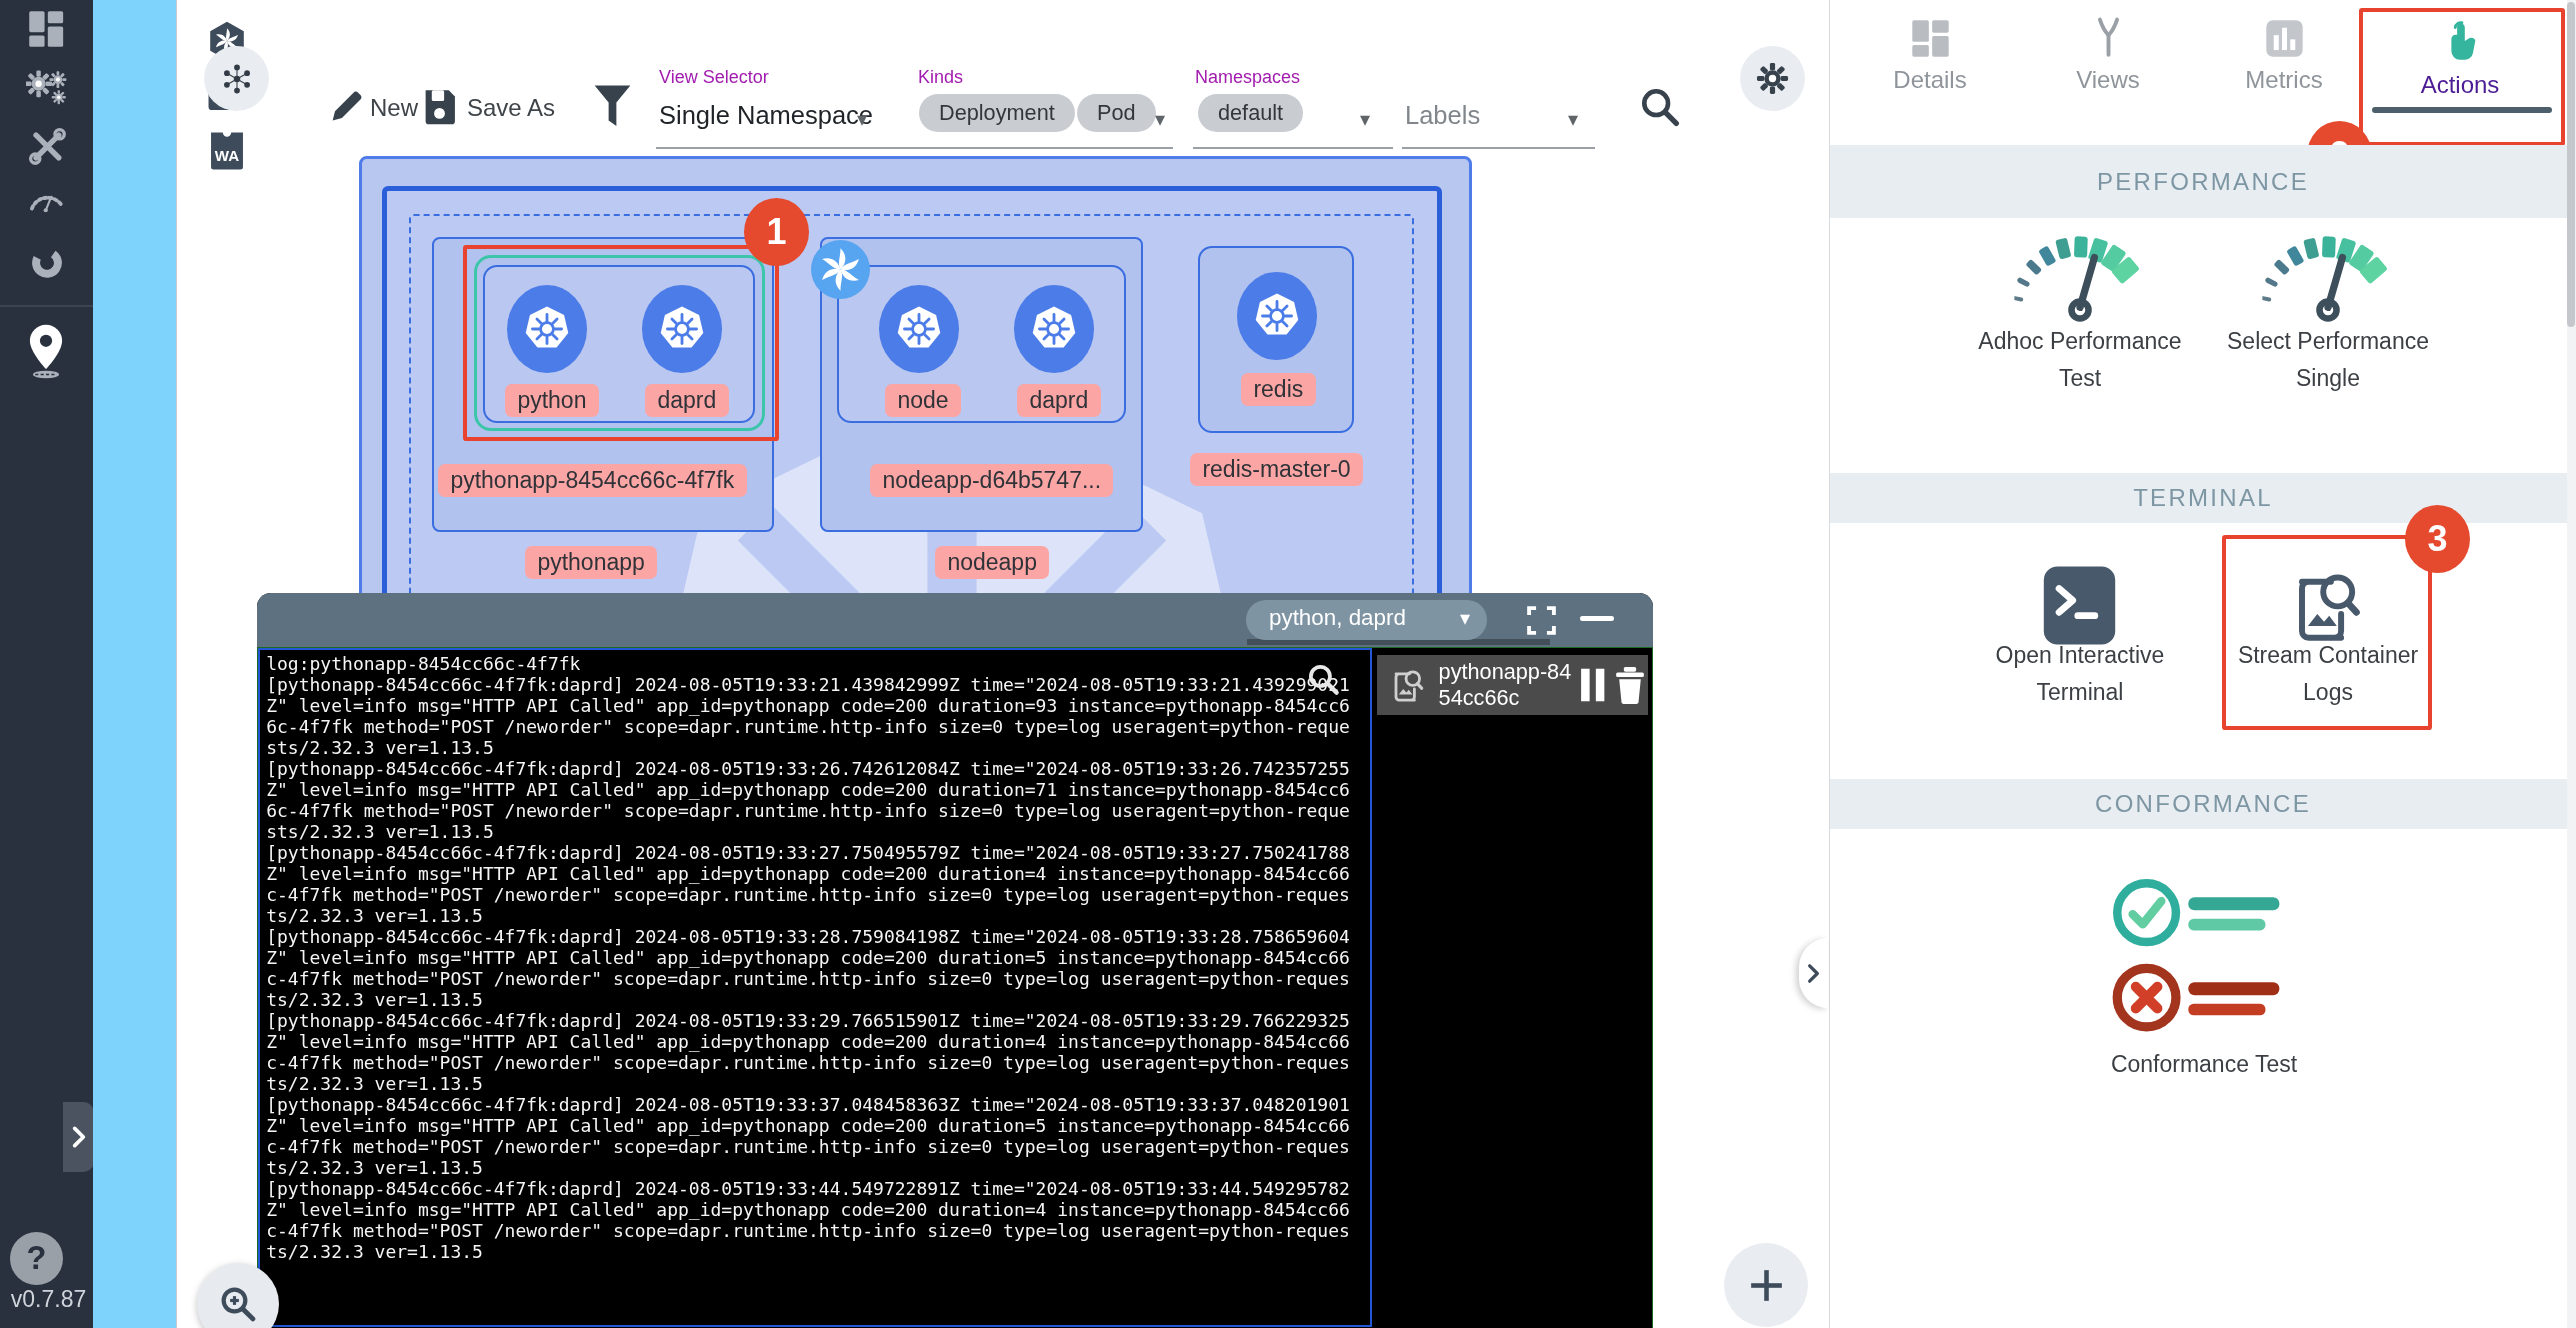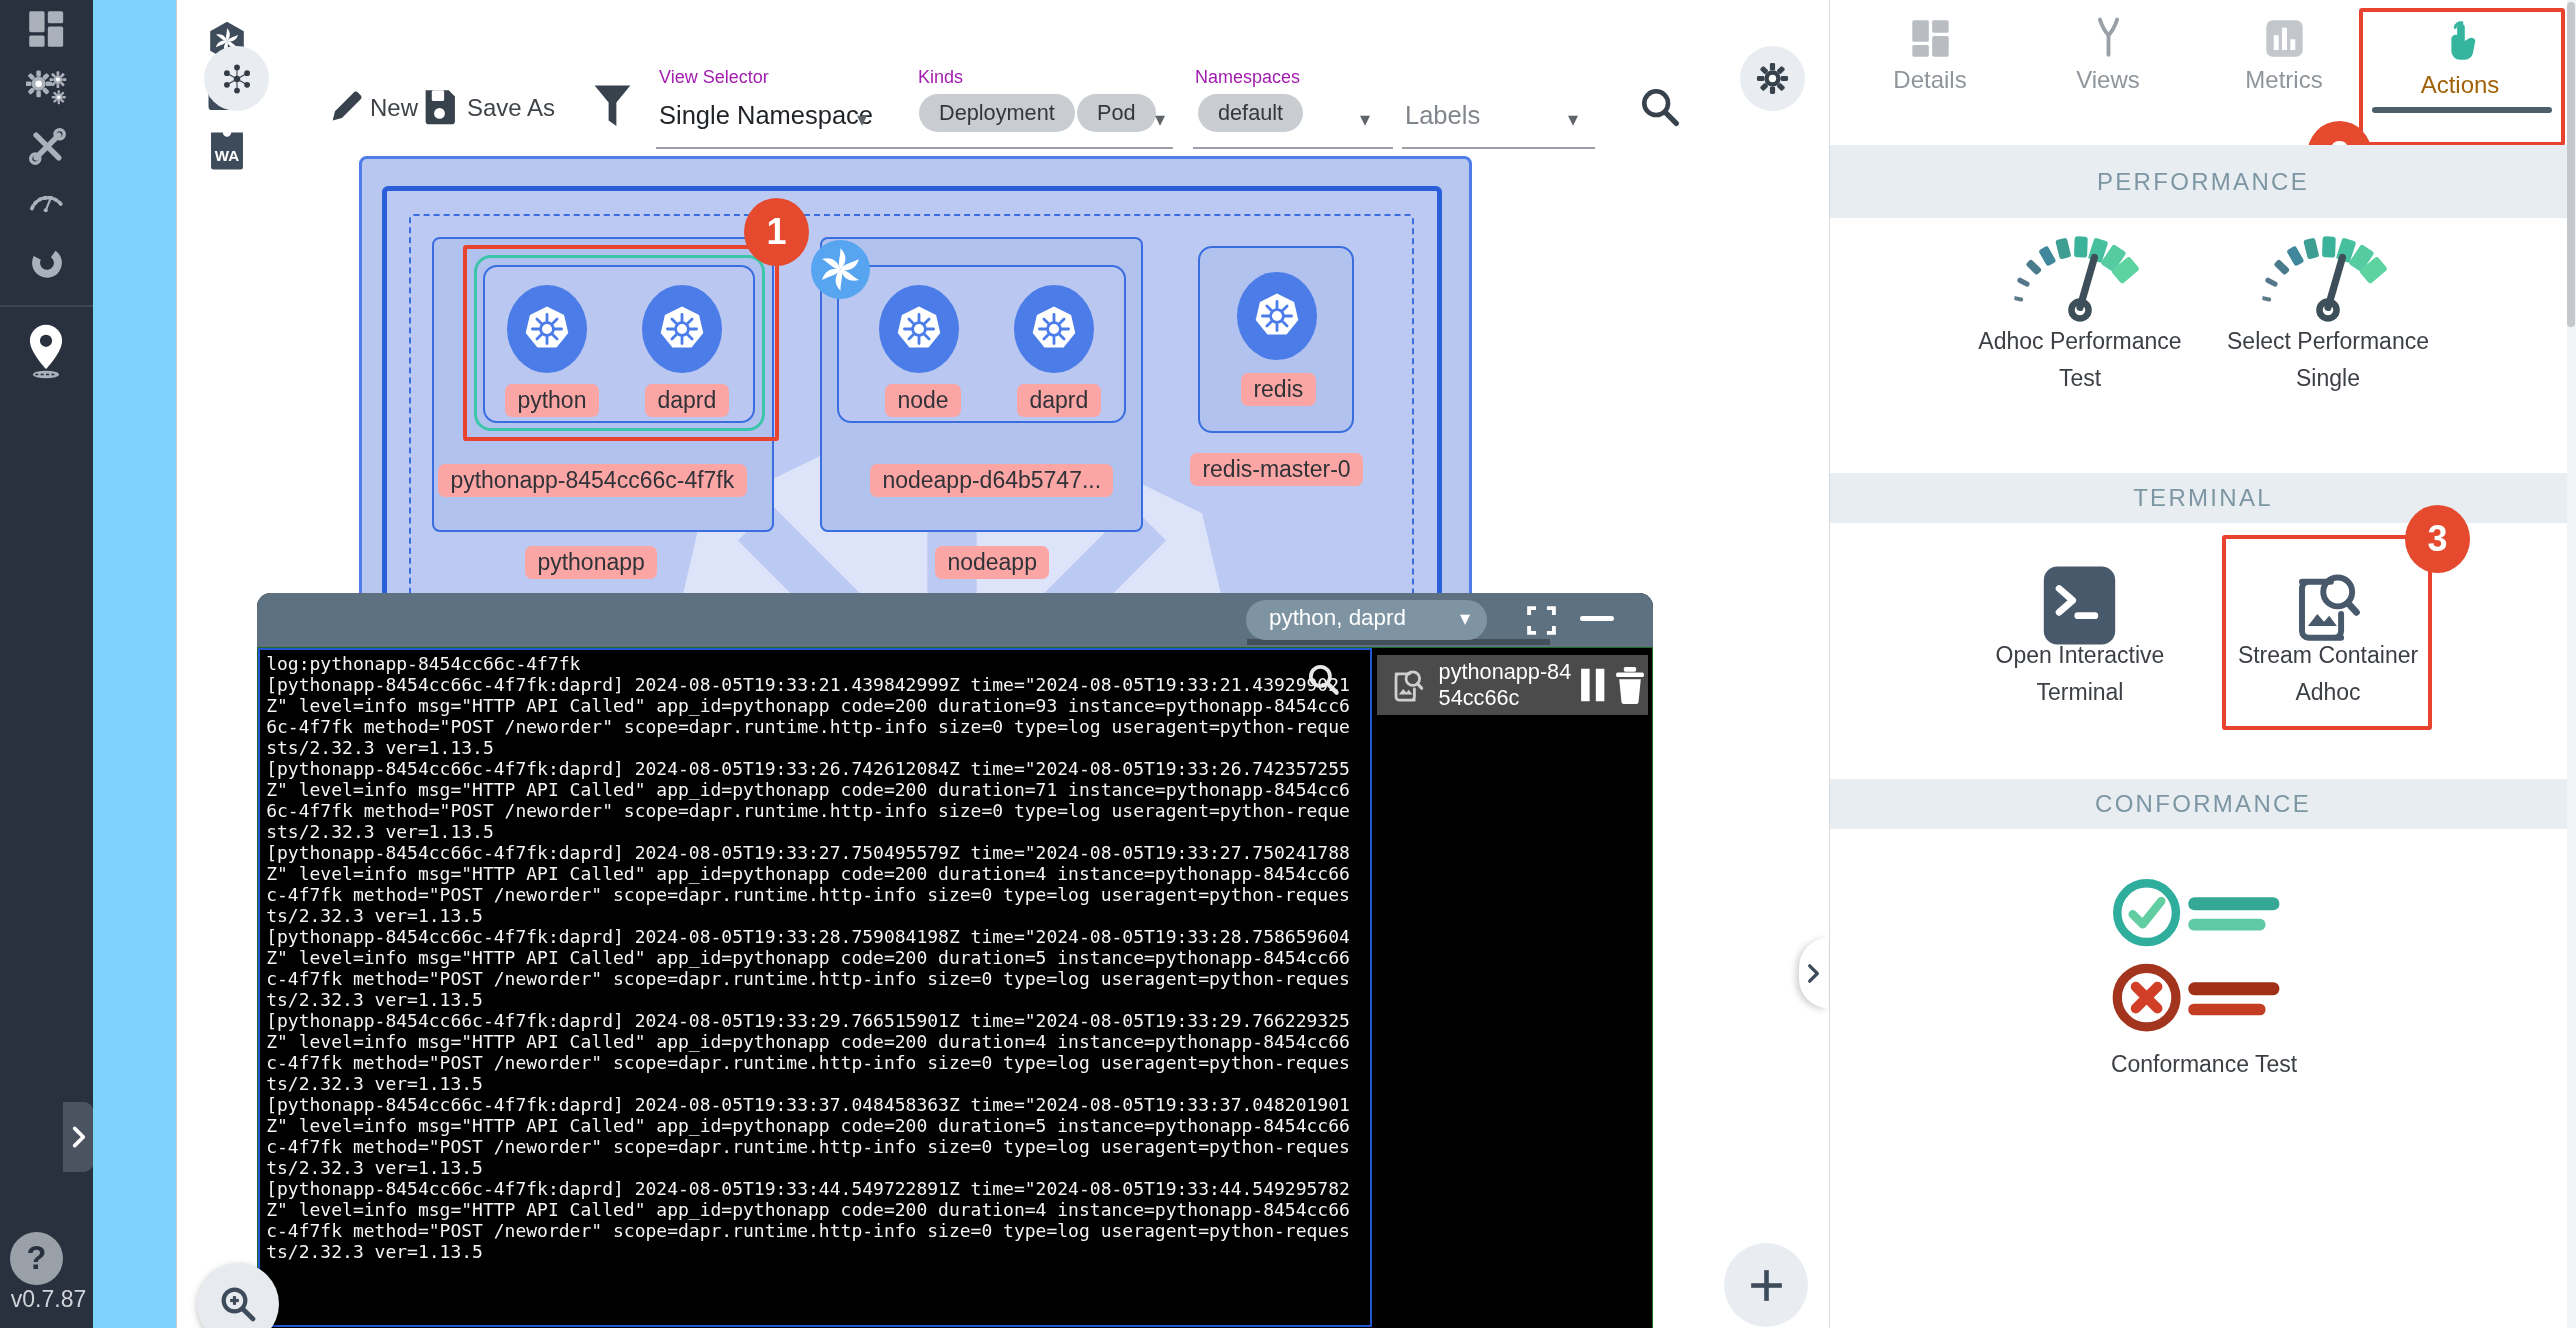--- a/index.html
+++ b/index.html
@@ -59,21 +59,21 @@
   #session-row{left:1377px;top:655px;width:271px;height:60px;background:#4b4b4b;display:flex;align-items:center;}
   #session-row .sess-label{color:#ffffff;font-size:21.7px;line-height:26px;width:139px;margin-left:10.8px;word-break:break-all;}
   #zoom-fab{left:197px;top:1263px;width:82px;height:82px;border-radius:50%;background:#e7ebef;
             box-shadow:0 2.3px 7.7px rgba(0,0,0,.25);display:flex;align-items:center;justify-content:center;}
 
   
   #rpanel{left:1829px;top:0;width:747px;height:1329px;background:#ffffff;border-left:1.5px solid #d8dbde;box-sizing:border-box;}
   .tab{width:176px;height:147px;text-align:center;}
   .tab .ticon{margin:17px auto 6.2px auto;}
   .tab-label{font-size:24px;color:#8f959b;}
-  .tab-label.active{color:#a16207;}
+  .tab-label.active{color:#4c1d95;}
   #tab-underline{left:2372px;top:107px;width:180px;height:6.2px;background:#4c5f6b;border-radius:3.1px;}
   .band{left:1830px;width:746px;background:#e8edf1;display:flex;align-items:center;justify-content:center;}
   .band span{color:#7d96a4;font-size:24px;letter-spacing:2.3px;}
   .item-label{font-size:23px;color:#3c4045;text-align:center;width:248px;}
   #collapse-tab{left:1799px;top:938px;width:29px;height:70px;background:#ffffff;border-radius:35px 0 0 35px;
                 box-shadow:-3.1px 1.5px 6.2px rgba(0,0,0,.18);display:flex;align-items:center;justify-content:center;}
   #plus-fab{left:1724px;top:1243px;width:84px;height:84px;border-radius:50%;background:#e9edf1;
             display:flex;align-items:center;justify-content:center;}
   #scrollbar{left:2567px;top:0;width:9.3px;height:1329px;background:#f1f3f4;}
   #scroll-thumb{left:2567px;top:1.5px;width:7.7px;height:325px;background:#c4c8cc;border-radius:4.6px;}
@@ -490,21 +490,21 @@
     <rect x="8" y="4" width="84" height="92" rx="16" fill="#47596b"></rect>
     <path d="M26 30 l16 14 -16 14" fill="none" stroke="#ffffff" stroke-width="8" stroke-linecap="round" stroke-linejoin="round"></path>
     <line x1="48" y1="62" x2="68" y2="62" stroke="#ffffff" stroke-width="8" stroke-linecap="round"></line>
   </svg>
   <svg class="abs" style="left:2285px;top:563px;width:85px;height:85px;color:#47596b" viewBox="0 0 110 110" width="85" height="85">
       <use href="#stream-logs"></use>
     </svg>
   <div class="abs item-label" style="left:1956px;top:642px">Open Interactive</div>
   <div class="abs item-label" style="left:1956px;top:679px">Terminal</div>
   <div class="abs item-label" style="left:2204px;top:642px">Stream Container</div>
-  <div class="abs item-label" style="left:2204px;top:679px">Adhoc</div>
+  <div class="abs item-label" style="left:2204px;top:679px">Logs</div>
   <div class="abs redrect" style="left:2222px;top:535px;width:210px;height:195px"></div>
   <div class="abs badge" style="left:2405px;top:505px">3</div>
 
   <div class="abs band" style="top:779px;height:50px">
     <span>CONFORMANCE</span>
   </div>
   <svg class="abs" style="left:2108px;top:874px;width:193px;height:170px" viewBox="0 0 250 220">
     <circle cx="50" cy="50" r="38" fill="none" stroke="#2fae9e" stroke-width="11"></circle>
     <path d="M32 52 l13 13 24 -30" fill="none" stroke="#63cda2" stroke-width="11" stroke-linecap="round" stroke-linejoin="round"></path>
     <rect x="104" y="30" width="118" height="17" rx="8" fill="#35a795"></rect>

